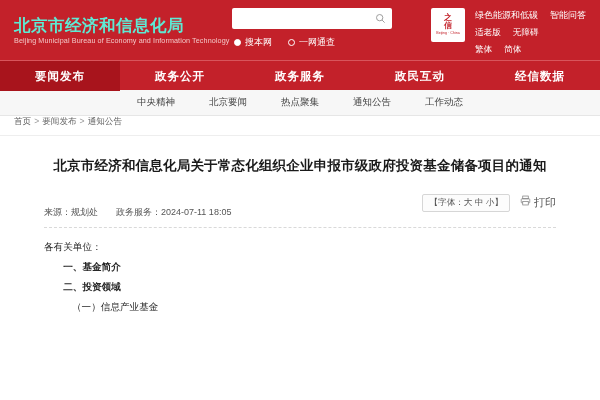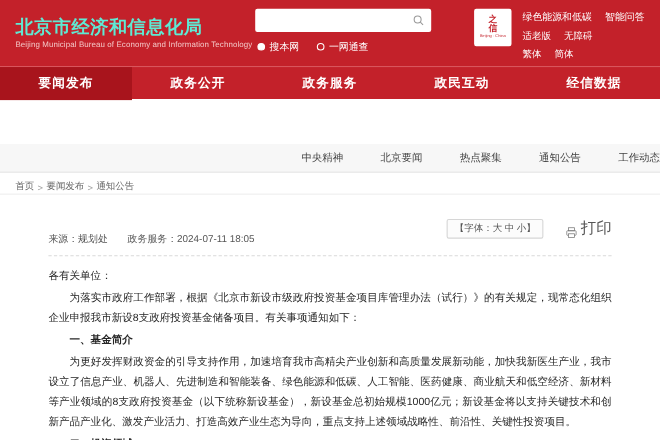--- a/index.html
+++ b/index.html
@@ -118,31 +118,30 @@
   }
   .nav-item.active { background: #a8141c; }
 
   
   .subnav {
     background: #f7f7f7;
     border-bottom: 1px solid #e6e6e6;
     height: 26px;
     display: flex;
     align-items: center;
-    justify-content: flex-end;
+    justify-content: center;
     gap: 34px;
-    margin-top: 41px;
   }
   .subnav-item { font-size: 9.5px; color: #444; white-space: nowrap; }
 
   
   .breadcrumb {
     height: 20px;
     display: flex;
-    align-items: flex-end;
+    align-items: flex-start;
     padding: 0 14px;
     font-size: 8.6px;
     color: #666;
     border-bottom: 1px solid #eeeeee;
   }
   .crumb-sep { margin: 0 3px; color: #999; }
 
   
   .article {
     padding: 14px 44px 0 44px;
@@ -163,34 +162,34 @@
     color: #555;
     border-bottom: 1px dashed #d9d9d9;
     padding-bottom: 8px;
     position: relative;
   }
   .meta-item { margin-right: 18px; white-space: nowrap; margin-top: 20px; }
   .meta-right {
     margin-left: auto;
     display: flex;
     align-items: center;
-    gap: 20px;
+    gap: 10px;
   }
   .font-ctl {
     border: 1px solid #d6d6d6;
     border-radius: 2px;
     padding: 2px 6px;
     font-size: 8.6px;
     color: #555;
     background: #fcfcfc;
     white-space: nowrap;
   }
   .print-ctl {
-    display: flex; align-items: flex-end; gap: 3px;
-    font-size: 14px; color: #555;
+    display: flex; align-items: flex-start; gap: 3px;
+    font-size: 11px; color: #555;
   }
   .print-icon { width: 11px; height: 11px; }
 
   .body-text { padding-top: 10px; }
   .body-text p {
     font-size: 9.6px;
     line-height: 18px;
     color: #262626;
     text-align: justify;
     margin-bottom: 2px;
@@ -274,40 +273,39 @@
 
   <div class="breadcrumb">
     <span>首页</span>
     <span class="crumb-sep">&gt;</span>
     <span>要闻发布</span>
     <span class="crumb-sep">&gt;</span>
     <span>通知公告</span>
   </div>
 
   <div class="article">
+    <div class="title">北京市经济和信息化局关于常态化组织企业申报市级政府投资基金储备项目的通知</div>
 
     <div class="meta-bar">
       <span class="meta-item"><span>来源：</span><span>规划处</span></span>
       <span class="meta-item"><span>政务服务：</span><span>2024-07-11 18:05</span></span>
       <span class="meta-right">
         <span class="font-ctl">【字体：大 中 小】</span>
         <span class="print-ctl">
           <svg class="print-icon" viewBox="0 0 16 16">
             <rect x="4" y="1.5" width="8" height="4" fill="none" stroke="#777" stroke-width="1"></rect>
             <rect x="1.8" y="5.5" width="12.4" height="6" rx="1" fill="none" stroke="#777" stroke-width="1"></rect>
             <rect x="4" y="9.5" width="8" height="5" fill="#fff" stroke="#777" stroke-width="1"></rect>
           </svg>
           <span>打印</span>
         </span>
       </span>
     </div>
 
     <div class="body-text">
       <p>各有关单位：</p>
-      <p class="indent">为落实市政府工作部署，根据《北京市新设市级政府投资基金项目库管理办法（试行）》的有关规定，现常态化组织企业申报我市新设8支政府投资基金储备项目。有关事项通知如下：</p>
       <p class="heading">一、基金简介</p>
-      <p class="indent">为更好发挥财政资金的引导支持作用，加速培育我市高精尖产业创新和高质量发展新动能，加快我新医生产业，我市设立了信息产业、机器人、先进制造和智能装备、绿色能源和低碳、人工智能、医药健康、商业航天和低空经济、新材料等产业领域的8支政府投资基金（以下统称新设基金），新设基金总初始规模1000亿元；新设基金将以支持关键技术和创新产品产业化、激发产业活力、打造高效产业生态为导向，重点支持上述领域战略性、前沿性、关键性投资项目。</p>
       <p class="heading">二、投资领域</p>
       <p class="sub">（一）信息产业基金</p>
     </div>
   </div>
 
 </div>
 
 </body></html>

